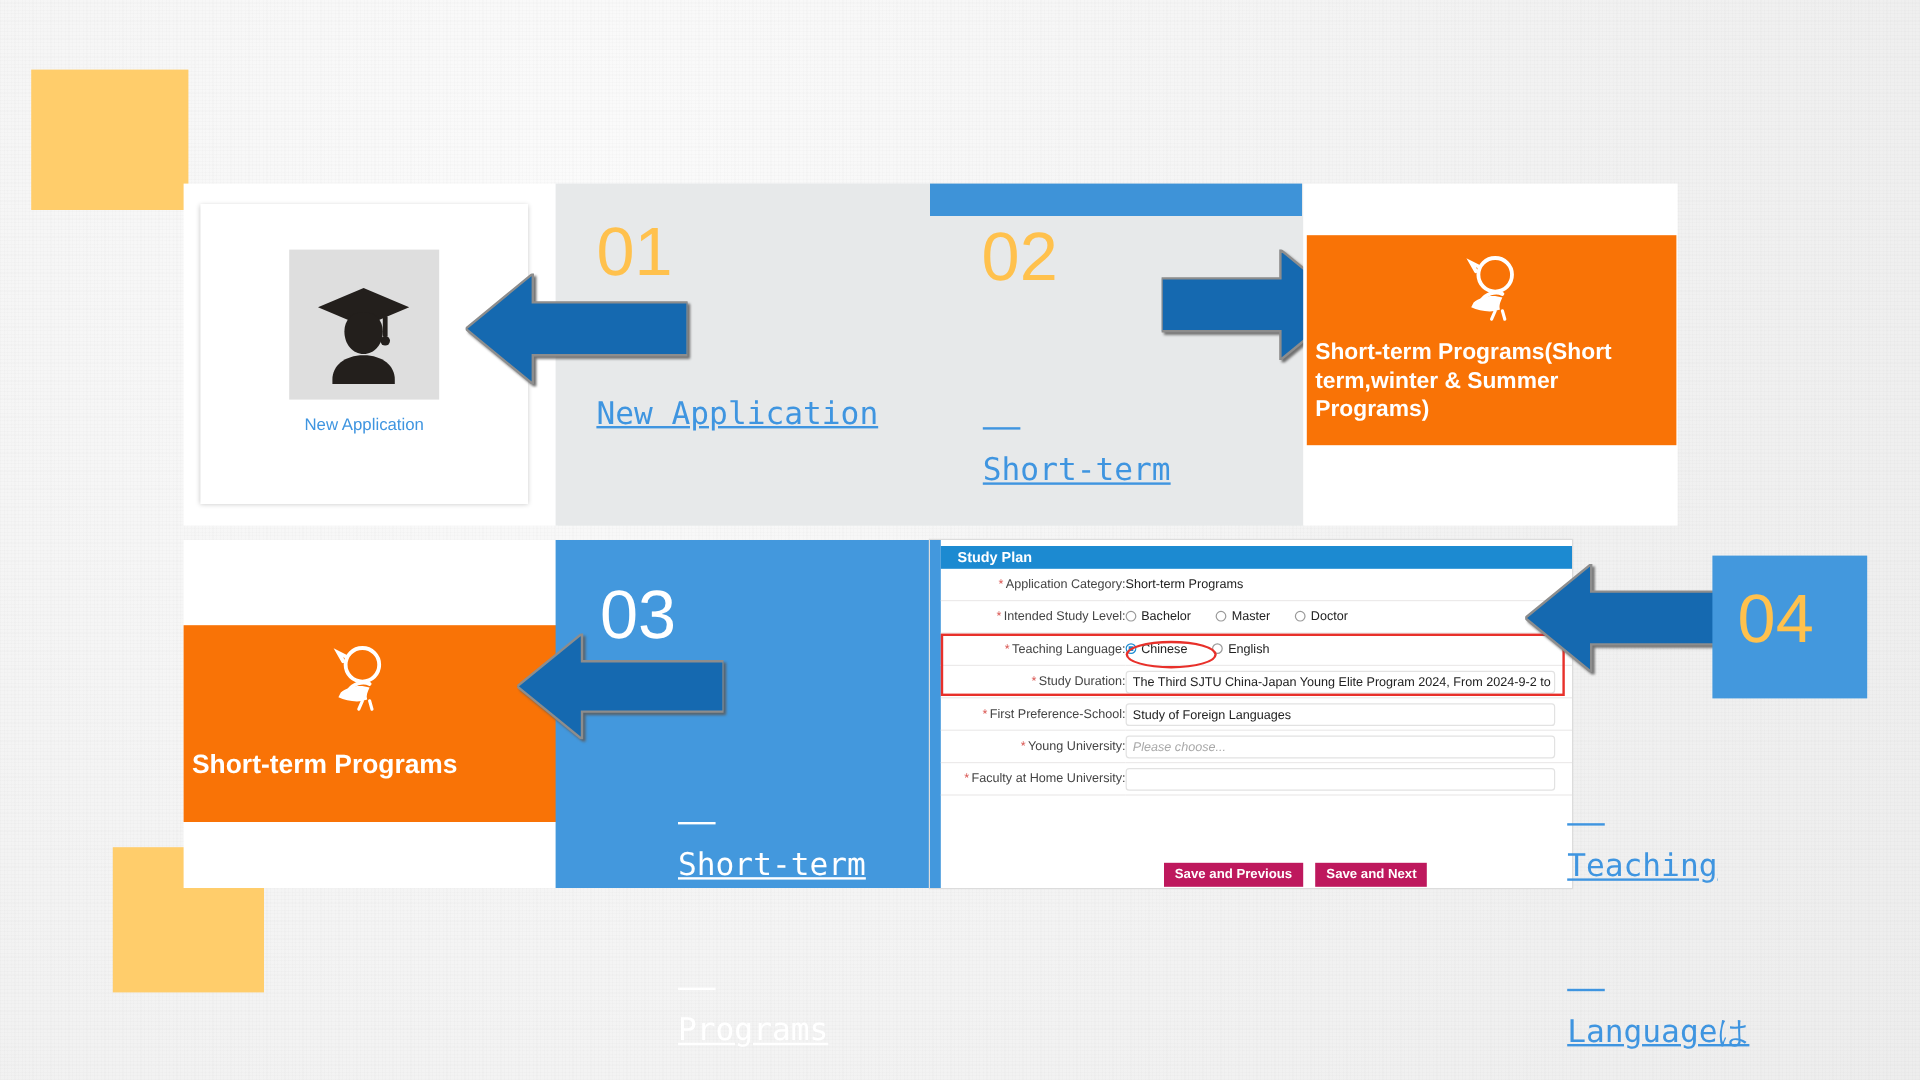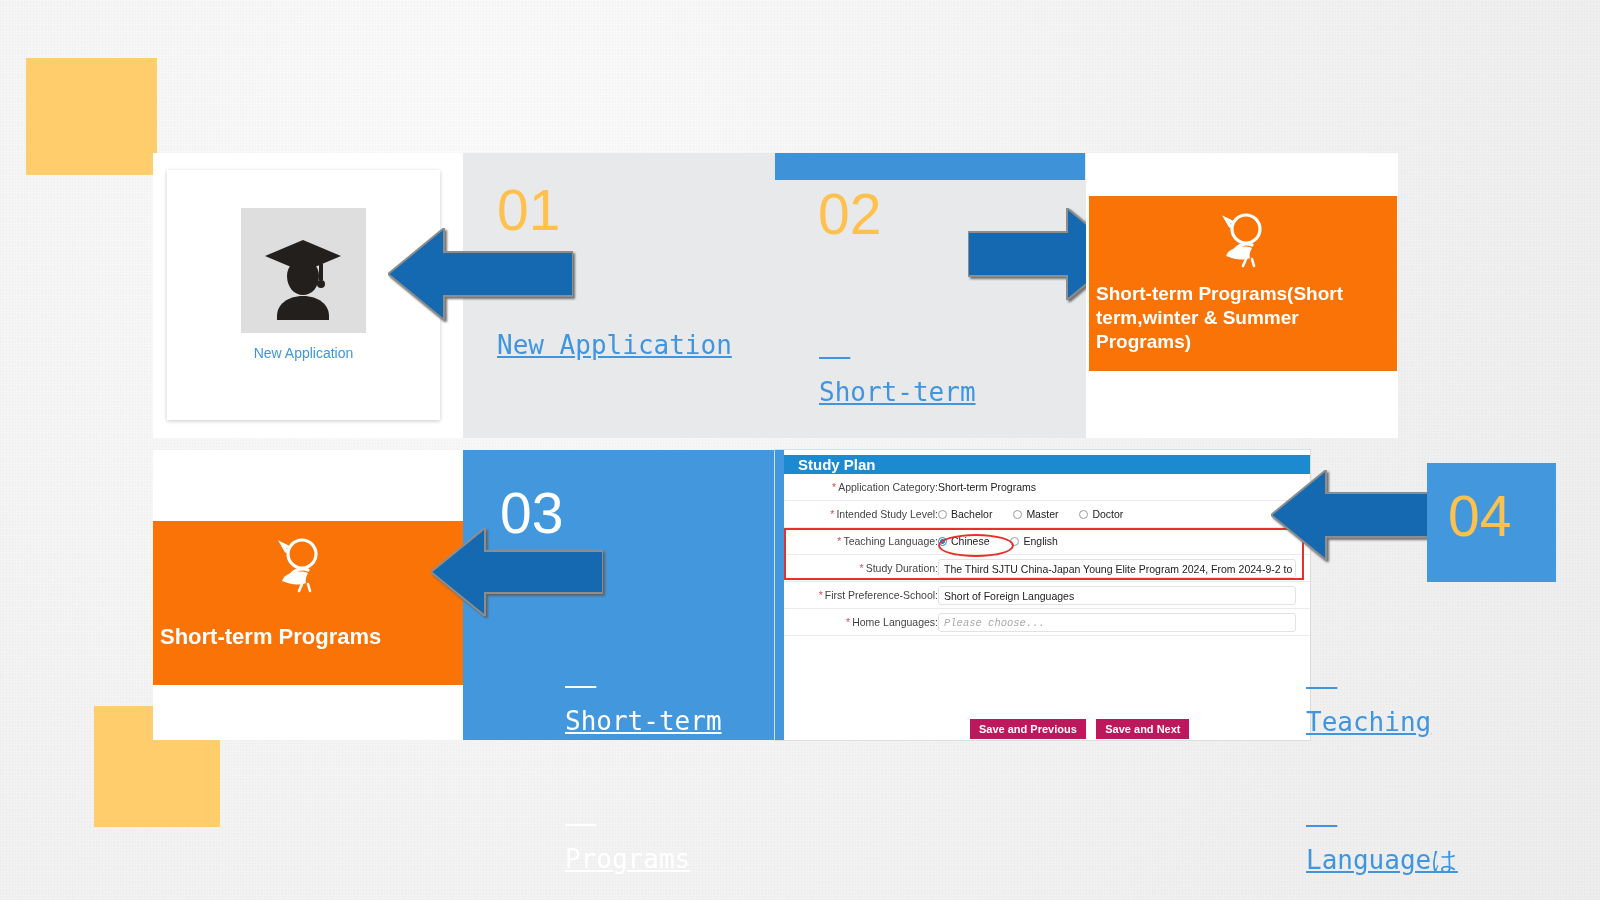--- a/index.html
+++ b/index.html
@@ -100,37 +100,37 @@
 
   
   #form-shot{
     left:775px;top:450px;width:535px;height:290px;background:#ffffff;
     box-shadow:0 0 0 1px #dcdcdc;
     overflow:hidden;
   }
   #form-leftrail{position:absolute;left:0;top:0;width:9px;height:290px;background:#4398dd;}
   #form-header{
     position:absolute;left:9px;top:5px;width:526px;height:19px;background:#1c8ad1;
-    color:#ffffff;font-weight:700;font-size:15px;line-height:19px;padding-left:14px;
+    color:#ffffff;font-weight:700;font-size:12px;line-height:19px;padding-left:14px;
     box-sizing:border-box;font-family:"Liberation Sans",sans-serif;
   }
   table.fform{
     position:absolute;left:9px;top:24px;width:526px;border-collapse:collapse;
     font-family:"Liberation Sans",sans-serif;font-size:10.5px;color:#333;
   }
   table.fform td{border-bottom:1px solid #eceaea;padding:0;height:26px;vertical-align:middle;}
   td.lab{width:154px;text-align:right;padding-right:8px;color:#444;white-space:nowrap;}
   td.lab .star{color:#d9534f;margin-right:2px;}
   td.val{padding-left:6px;color:#222;}
   .inputbox{
     display:block;border:1px solid #e2e2e2;border-radius:3px;height:19px;line-height:19px;
     padding:0 5px;background:#fff;color:#222;white-space:nowrap;overflow:hidden;
     width:358px;box-sizing:border-box;
   }
-  .inputbox.ph{color:#a9a9a9;font-style:italic;font-family:Liberation Mono, monospace;}
+  .inputbox.ph{color:#a9a9a9;font-style:italic;}
   .radio{display:inline-block;margin-right:18px;white-space:nowrap;text-align:right;}
   .rdot{
     display:inline-block;width:9px;height:9px;border:1px solid #9a9a9a;border-radius:50%;
     vertical-align:-1px;margin-right:4px;background:#fff;box-sizing:border-box;
   }
   .rdot.on{border-color:#1c8ad1;background:
     radial-gradient(circle, #1c8ad1 0 45%, #fff 46% 100%);}
   #red-rect{
     position:absolute;left:9px;top:78px;width:520px;height:52px;
     border:2px solid #e8302a;box-sizing:border-box;pointer-events:none;
@@ -282,34 +282,42 @@
       <td class="val">
         <span class="inputbox">The Third SJTU China-Japan Young Elite Program 2024, From 2024-9-2 to 2024-9-8</span>
       </td>
     </tr>
 
     <tr>
       <td class="lab">
         <span class="star">*</span><span>First Preference-School:</span>
       </td>
       <td class="val">
-        <span class="inputbox">Short of Foreign Languages</span>
-      </td>
-    </tr>
-
-
-    <tr>
-      <td class="lab">
-        <span class="star">*</span><span>Home Languages:</span>
+        <span class="inputbox">Study of Foreign Languages</span>
+      </td>
+    </tr>
+
+
+    <tr>
+      <td class="lab">
+        <span class="star">*</span><span>Young University:</span>
       </td>
       <td class="val">
         <span class="inputbox ph">Please choose...</span>
       </td>
     </tr>
 
+    <tr>
+      <td class="lab">
+        <span class="star">*</span><span>Faculty at Home University:</span>
+      </td>
+      <td class="val">
+        <span class="inputbox"></span>
+      </td>
+    </tr>
 
   </tbody>
     </table>
 
   <div id="red-rect"></div>
   <div id="red-ellipse"></div>
 
   <div id="form-buttons">
     <span class="fbtn">Save and Previous</span>
     <span class="fbtn">Save and Next</span>

